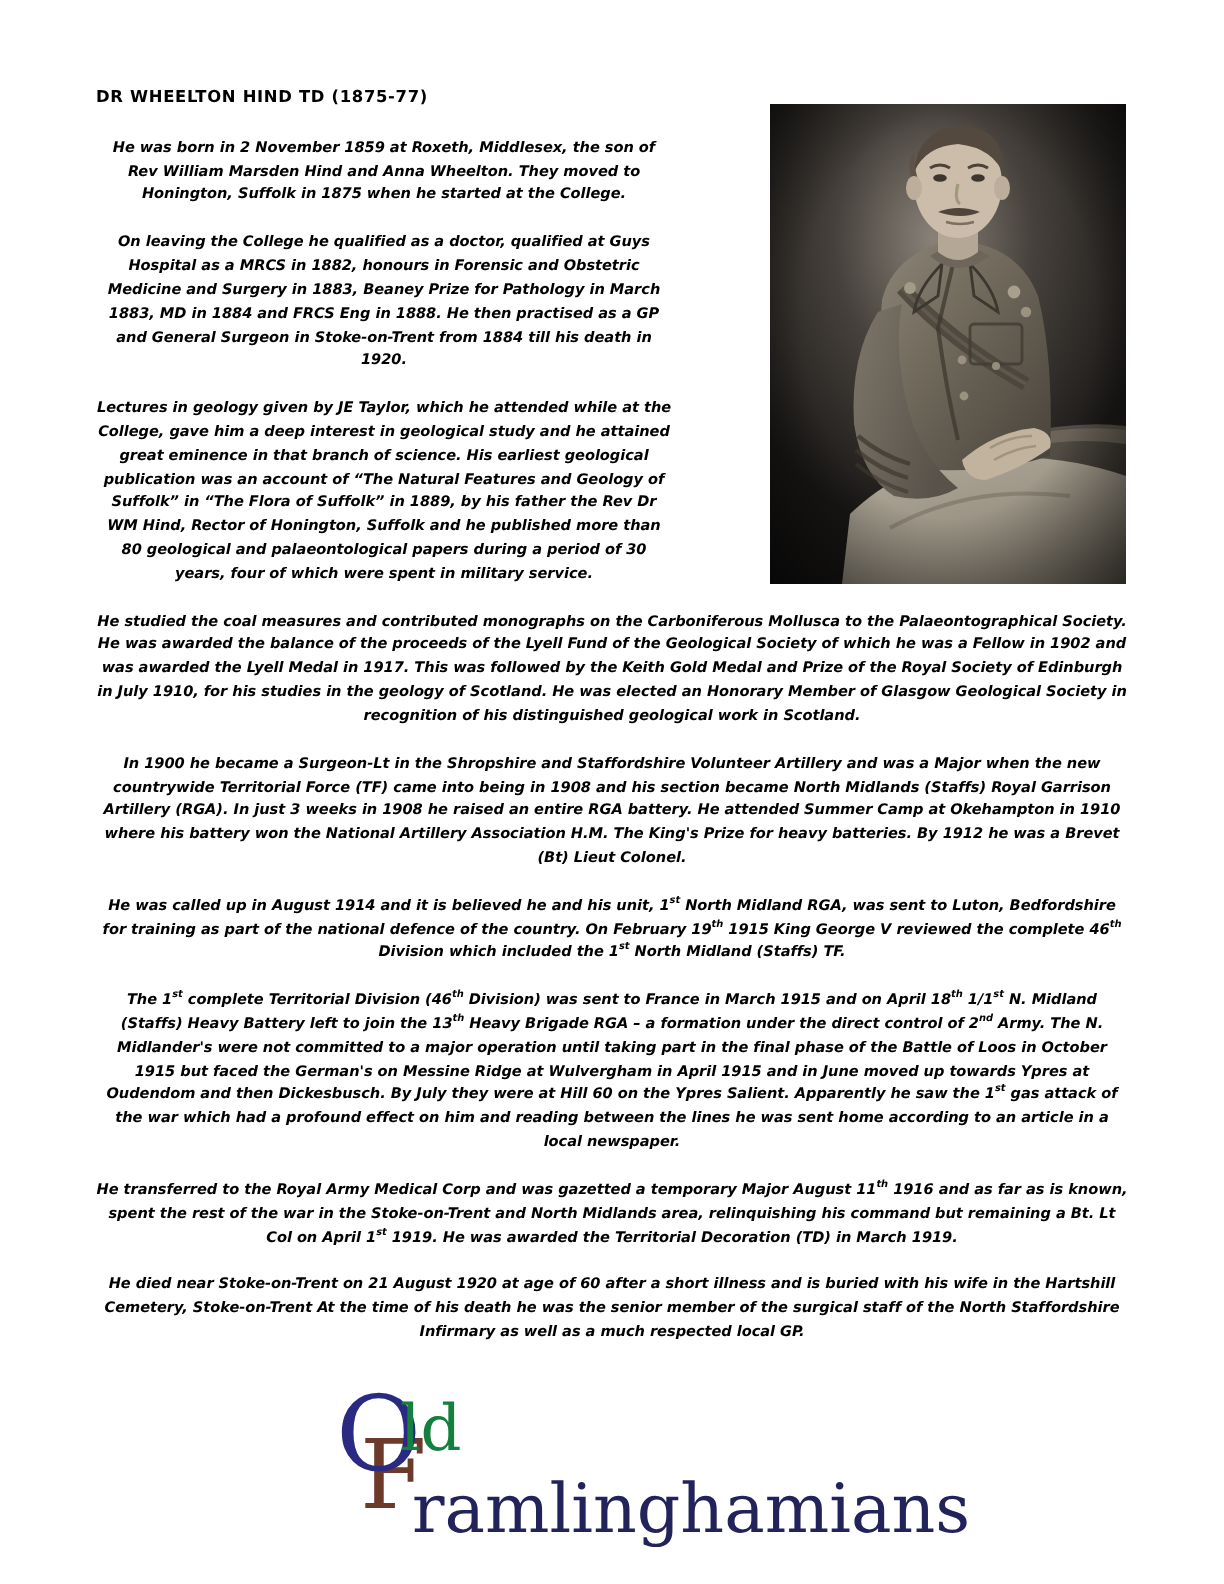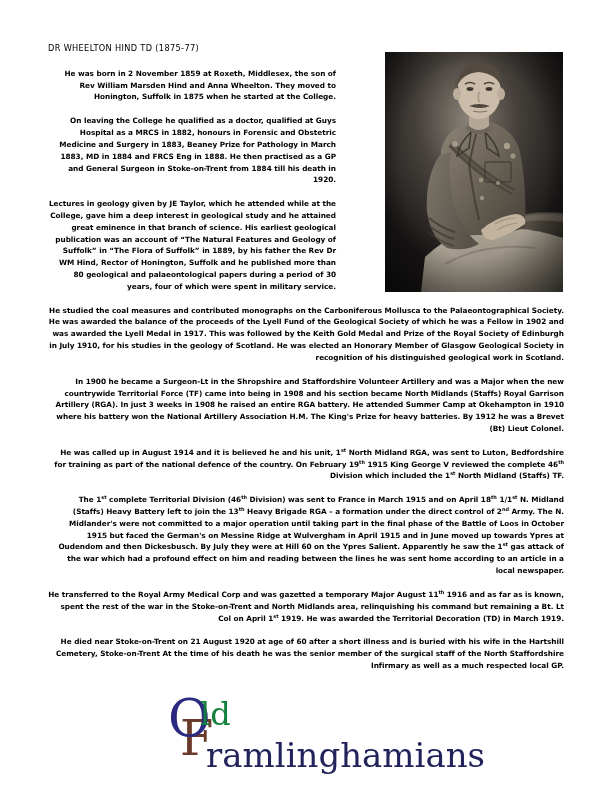--- a/index.html
+++ b/index.html
@@ -16,34 +16,35 @@
     font-family: "DejaVu Sans", "Liberation Sans", sans-serif;
   }
   .content {
     position: absolute;
     left: 48px;
     top: 44px;
     width: 516px;
   }
   .doc-title {
     font-size: 8.2px;
-    font-weight: normal;
+    font-weight: bold;
     letter-spacing: 0.35px;
     color: #000000;
     margin: 0 0 14px 0;
     line-height: 1.2;
   }
   .para {
     font-size: 7.3px;
     font-weight: bold;
     color: #000000;
     line-height: 1.62;
     margin: 0 0 12px 0;
-    text-align: right;
+    text-align: center;
     letter-spacing: -0.02px;
+    font-style: italic;
   }
   
   .para.narrow {
     width: 288px;
   }
   .para sup {
     font-size: 0.68em;
     vertical-align: super;
     line-height: 0;
   }

